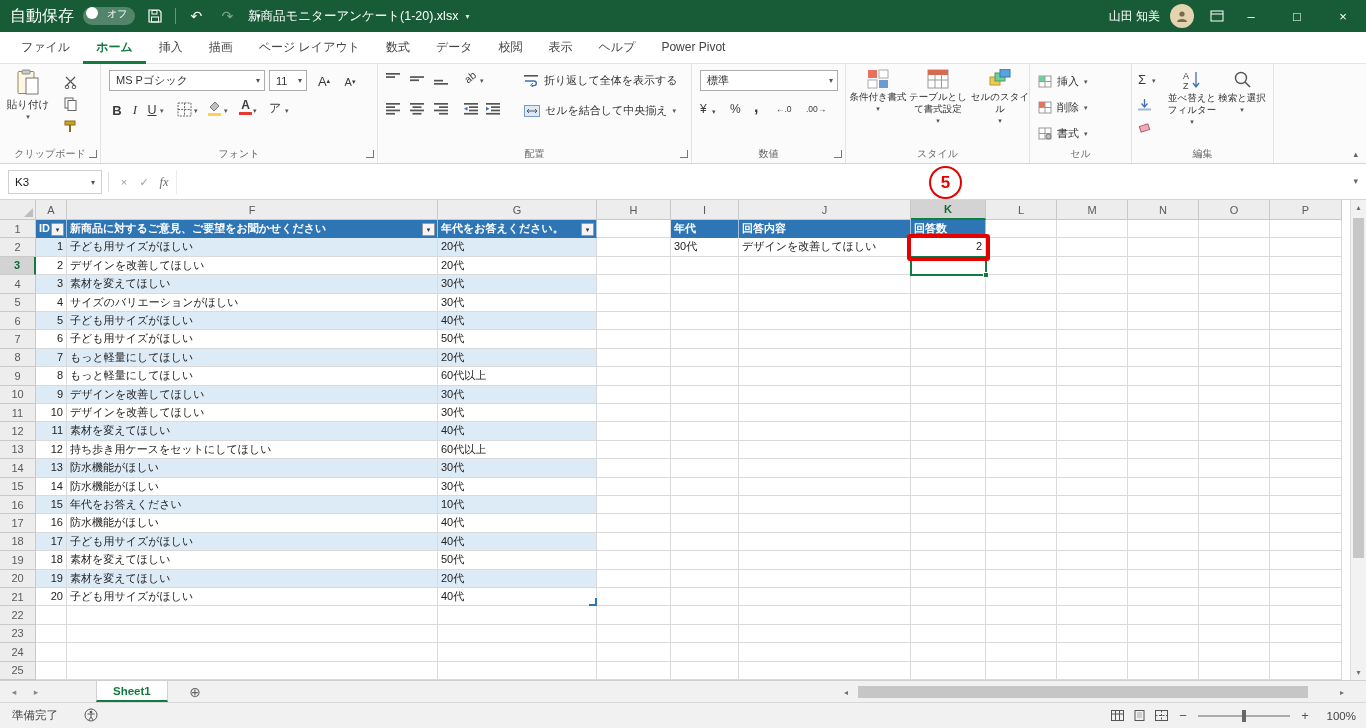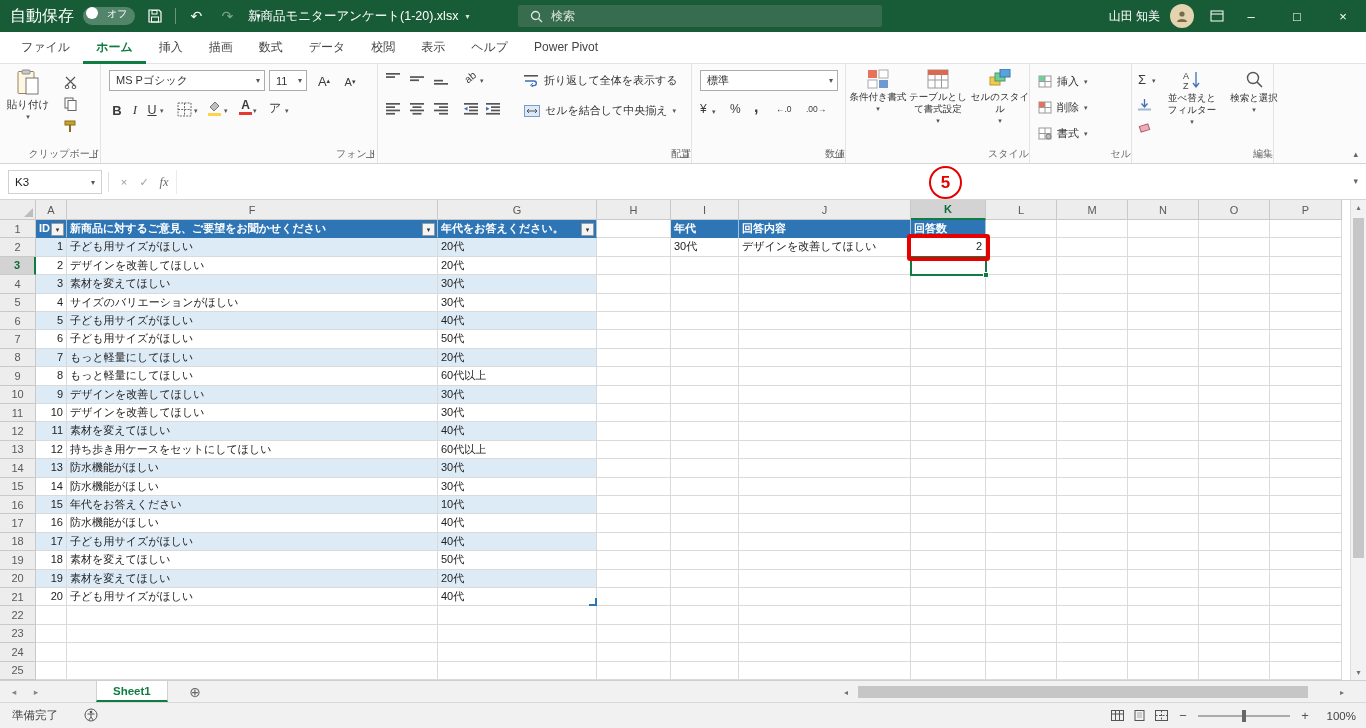--- a/index.html
+++ b/index.html
@@ -25,21 +25,21 @@
 
 #tabsrow{position:absolute;left:0;top:32px;width:1366px;height:32px;background:#FFF;border-bottom:1px solid #E3E3E3;z-index:25}
 #rtabs{position:absolute;left:8px;top:0;height:32px;display:flex}
 .rtab{padding:0 13px;line-height:31px;font-size:12px;color:#444;cursor:pointer;white-space:nowrap}
 .rtab.active{color:#107C41;font-weight:bold;box-shadow:inset 0 -3px 0 #107C41}
 .trbtns{position:absolute;right:12px;top:0;height:32px;display:flex;align-items:center;gap:18px}
 .trbtn{display:flex;align-items:center;gap:5px;font-size:12px;color:#333;cursor:pointer;white-space:nowrap}
 
 #ribbon{position:absolute;left:0;top:64px;width:1366px;height:100px;background:#FBFBFB;border-bottom:1px solid #D5D5D5;z-index:20}
 .rgroup{position:absolute;top:0;height:99px;border-right:1px solid #E4E4E4}
-.glabel{position:absolute;bottom:2px;left:0;right:0;text-align:right;font-size:10px;color:#6A6A6A;white-space:nowrap}
+.glabel{position:absolute;bottom:2px;left:0;right:0;text-align:center;font-size:10px;color:#6A6A6A;white-space:nowrap}
 .dlg{position:absolute;right:3px;bottom:5px;width:8px;height:8px;border-right:1.4px solid #777;border-bottom:1.4px solid #777;cursor:pointer}
 .bigv{display:flex;flex-direction:column;align-items:center;gap:2px;font-size:10.5px;color:#333;cursor:pointer;text-align:center;line-height:1.25}
 .combo{border:1px solid #ACACAC;background:#fff;display:flex;align-items:center;justify-content:space-between;font-size:11px;padding:0 4px 0 6px;height:21px;color:#333;cursor:pointer;white-space:nowrap;overflow:hidden}
 .ic{display:inline-flex;align-items:center;justify-content:center;color:#3B3B3B;cursor:pointer}
 .mini{font-size:7px;color:#555}
 .cellrow{position:absolute;left:8px;display:flex;align-items:center;gap:5px;font-size:11px;color:#333;cursor:pointer;white-space:nowrap}
 .stybtn{position:absolute;top:5px;width:60px;font-size:9.5px}
 .colbar{width:13px;height:3px;margin-top:1px}
 #collapse{position:absolute;right:8px;bottom:4px;font-size:9px;color:#666;cursor:pointer}
 
@@ -109,29 +109,20 @@
       </span>
     <span class="qsep"></span>
     <span class="tbtn">↶</span>
     <span class="tbtn dim">↷</span>
     <span class="tbtn" style="font-size:8px">▾</span>
   </div>
   <div class="fname">
     <span>新商品モニターアンケート(1-20).xlsx</span>
     <span class="car">▾</span>
   </div>
-  <div class="searchbox">
-    <span>
-        <svg width="13" height="13" viewBox="0 0 13 13">
-          <circle cx="5.5" cy="5.5" r="4" fill="none" stroke="#DCE8DF" stroke-width="1.3"></circle>
-          <path d="M8.7 8.7 L12 12" stroke="#DCE8DF" stroke-width="1.3"></path>
-        </svg>
-      </span>
-    <span>検索</span>
-  </div>
   <div class="right">
     <span class="uname">山田 知美</span>
     <span class="avatar">
         <svg width="14" height="14" viewBox="0 0 14 14">
           <circle cx="7" cy="5" r="2.6" fill="#7A6A4C"></circle>
           <path d="M2 13 c0-4 10-4 10 0" fill="#7A6A4C"></path>
         </svg>
       </span>
     <span class="tbtn">
         <svg width="14" height="12" viewBox="0 0 14 12">
@@ -144,20 +135,21 @@
     <span class="winbtn">×</span>
   </div>
 </header>
 
 <div id="tabsrow">
   <div id="rtabs">
       <span class="rtab">ファイル</span>
       <span class="rtab active">ホーム</span>
       <span class="rtab">挿入</span>
       <span class="rtab">描画</span>
+      <span class="rtab">ページ レイアウト</span>
       <span class="rtab">数式</span>
       <span class="rtab">データ</span>
       <span class="rtab">校閲</span>
       <span class="rtab">表示</span>
       <span class="rtab">ヘルプ</span>
       <span class="rtab">Power Pivot</span>
     </div>
 </div>
 
 <div id="ribbon">
@@ -429,21 +421,21 @@
       <span>
           <svg width="18" height="20" viewBox="0 0 18 20">
             <text x="0" y="9" font-size="9" fill="#444">A</text>
             <text x="0" y="19" font-size="9" fill="#444">Z</text>
             <path d="M13 2 V16 M10 13 L13 17 L16 13" fill="none" stro="" ke="#3E6FB8" stroke="#3E6FB8" stroke-width="1.3"></path>
           </svg>
         </span>
       <span>並べ替えとフィルター</span>
       <span class="mini">▾</span>
     </div>
-    <div class="bigv" style="position:absolute;left:98px;top:6px;width:48px;font-size:9.5px">
+    <div class="bigv" style="position:absolute;left:86px;top:6px;width:48px;font-size:9.5px">
       <span>
           <svg width="18" height="20" viewBox="0 0 18 20">
             <circle cx="8" cy="8" r="5.5" fill="none" stroke="#555" stroke-width="1.4"></circle>
             <path d="M12 12 L17 17" stroke="#555" stroke-width="1.6"></path>
           </svg>
         </span>
       <span>検索と選択</span>
       <span class="mini">▾</span>
     </div>
     <div class="glabel">編集</div>

